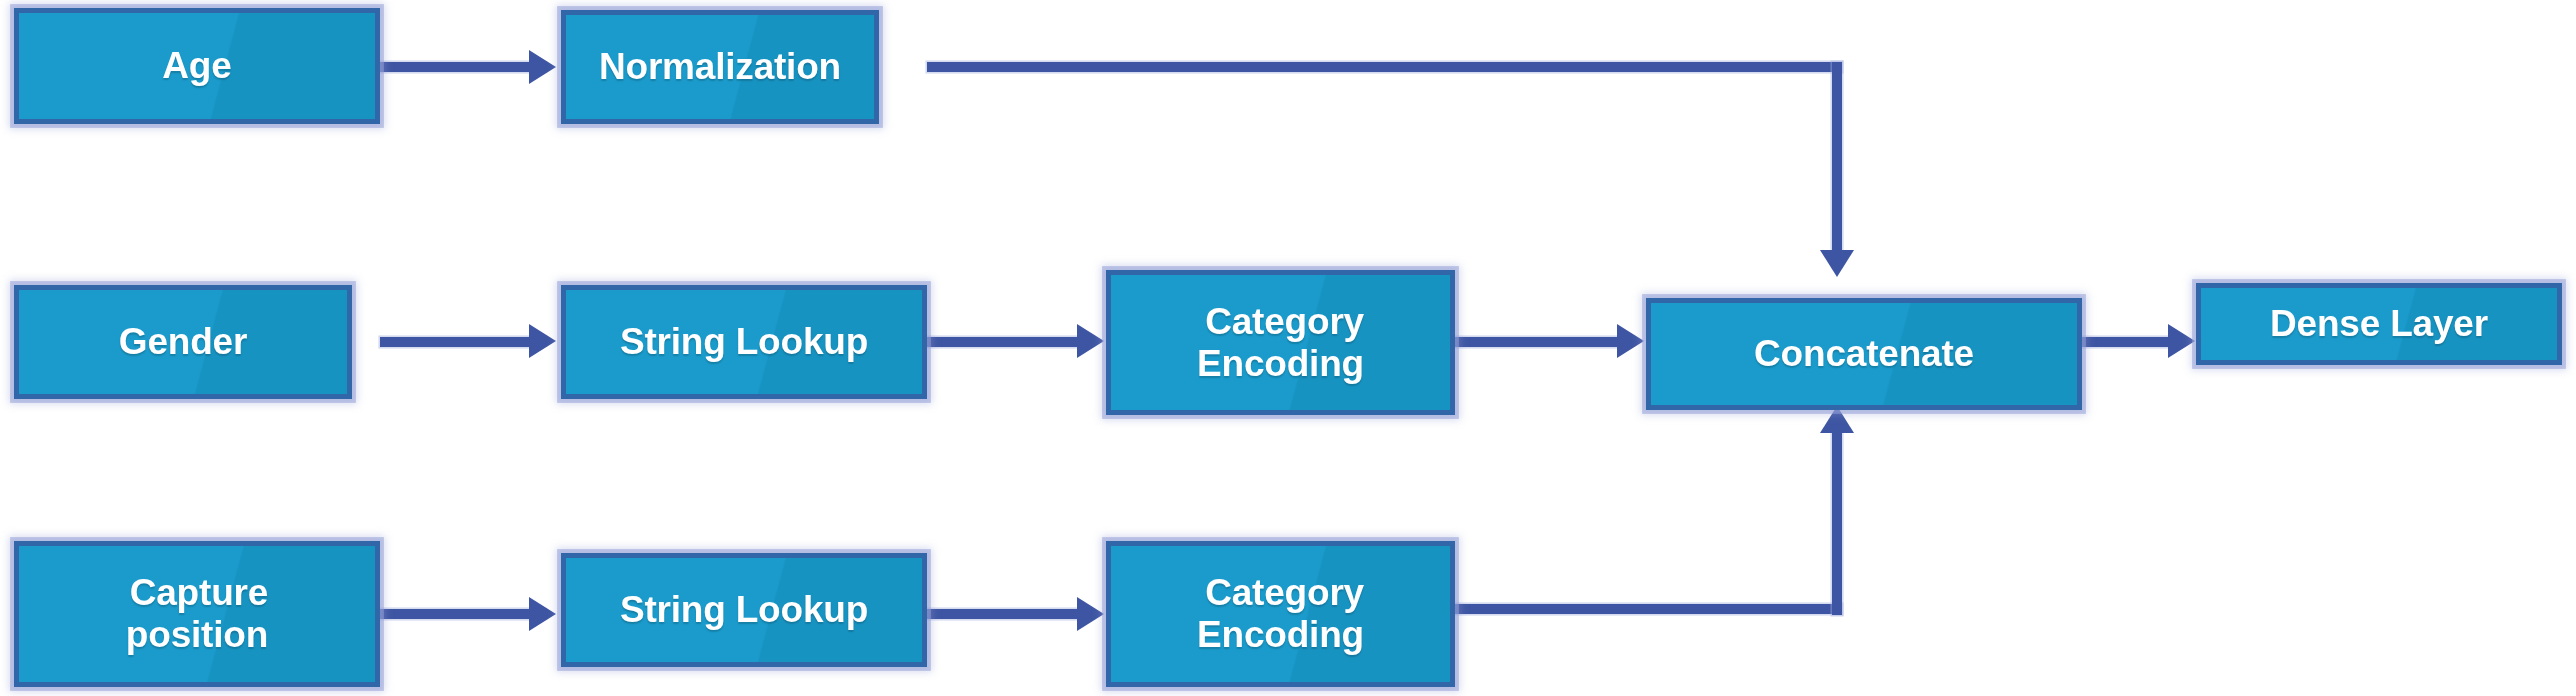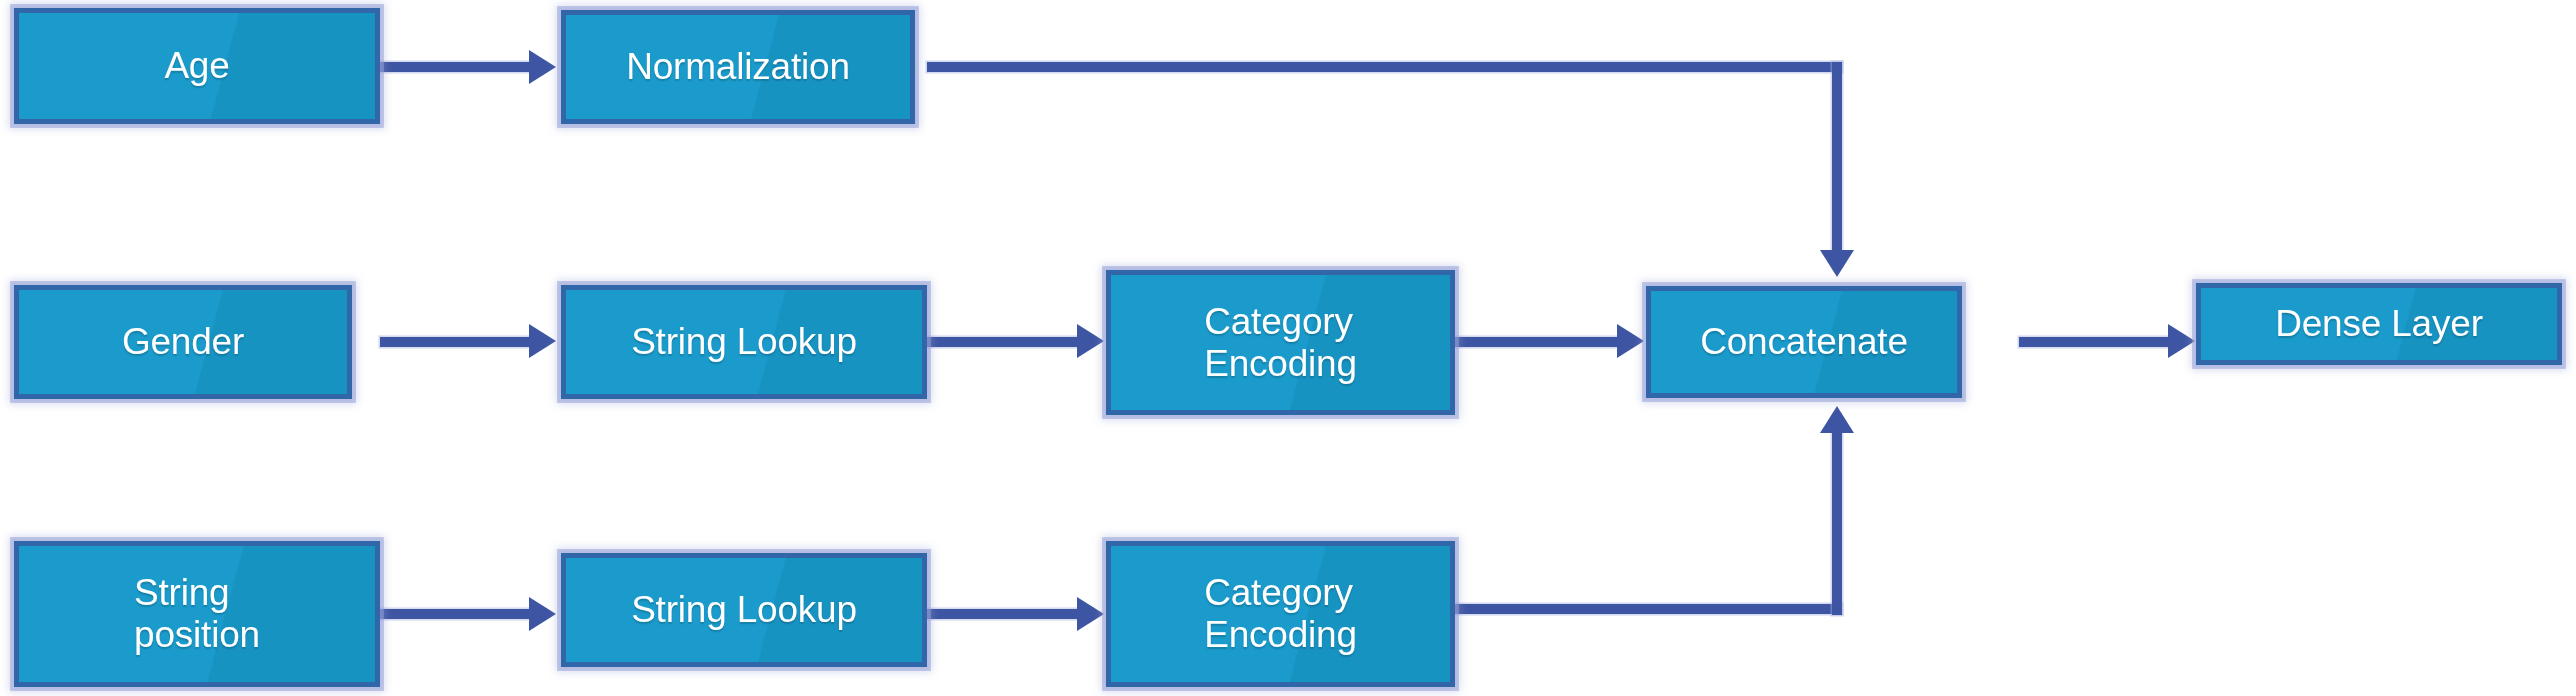--- a/index.html
+++ b/index.html
@@ -31,24 +31,24 @@
     box-shadow:
       0 0 0 3.9px rgba(150,160,215,0.55),
       0 0 7.9px 4.7px rgba(150,160,215,0.38);
     display: flex;
     align-items: center;
     justify-content: center;
     z-index: 5;
   }
   .node .label {
     color: #ffffff;
-    font-weight: normal;
+    font-weight: bold;
     font-size: 37px;
     line-height: 1.13;
-    text-align: left;
+    text-align: right;
     letter-spacing: -0.2px;
     text-shadow: 0 1.6px 1.6px rgba(0,0,0,0.18);
     white-space: pre-line;
     padding: 0 4.7px;
   }
   
   .seg {
     position: absolute;
     background: #3e55a3;
     box-shadow: 0 0 0 1.6px rgba(160,172,222,0.45);
@@ -83,21 +83,21 @@
 
 <div id="canvas">
 
   <div class="node" style="left:14px; top:7.9px; width:366px; height:116px;">
     <span class="label">Age</span>
   </div>
 
   <div class="seg seg-h" style="left:380px; top:62px; width:151px;"></div>
   <div class="arrow arrow-r" style="left:529px; top:50px;"></div>
 
-  <div class="node" style="left:561px; top:10.2px; width:354px; height:114px;">
+  <div class="node" style="left:561px; top:10.2px; width:318px; height:114px;">
     <span class="label">Normalization</span>
   </div>
 
   <div class="seg seg-h" style="left:927px; top:62px; width:915px;"></div>
   <div class="seg seg-v" style="left:1832px; top:62px; height:188px;"></div>
   <div class="arrow arrow-d" style="left:1820px; top:250px;"></div>
 
   <div class="node" style="left:14px; top:285px; width:338px; height:114px;">
     <span class="label">Gender</span>
   </div>
@@ -113,33 +113,33 @@
   <div class="arrow arrow-r" style="left:1077px; top:324px;"></div>
 
   <div class="node" style="left:1106px; top:270px; width:349px; height:145px;">
     <span class="label">Category
 Encoding</span>
   </div>
 
   <div class="seg seg-h" style="left:1455px; top:337px; width:164px;"></div>
   <div class="arrow arrow-r" style="left:1617px; top:324px;"></div>
 
-  <div class="node" style="left:1646px; top:286px; width:316px; height:112px;">
+  <div class="node" style="left:1646px; top:298px; width:436px; height:112px;">
     <span class="label">Concatenate</span>
   </div>
 
   <div class="seg seg-h" style="left:2019px; top:337px; width:151px;"></div>
   <div class="arrow arrow-r" style="left:2168px; top:324px;"></div>
 
   <div class="node" style="left:2196px; top:283px; width:366px; height:82px;">
     <span class="label">Dense Layer</span>
   </div>
 
   <div class="node" style="left:14px; top:541px; width:366px; height:146px;">
-    <span class="label">String
+    <span class="label">Capture
 position</span>
   </div>
 
   <div class="seg seg-h" style="left:380px; top:609px; width:151px;"></div>
   <div class="arrow arrow-r" style="left:529px; top:597px;"></div>
 
   <div class="node" style="left:561px; top:553px; width:366px; height:114px;">
     <span class="label">String Lookup</span>
   </div>
 

